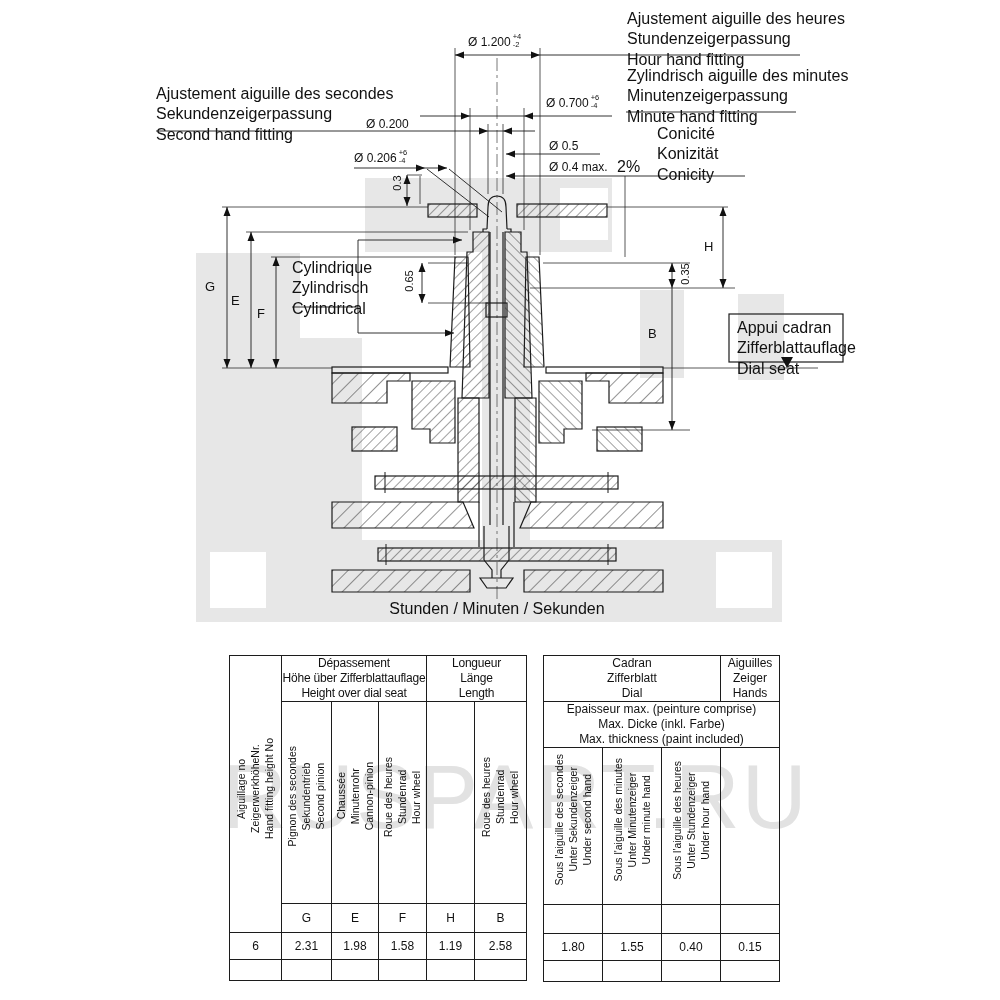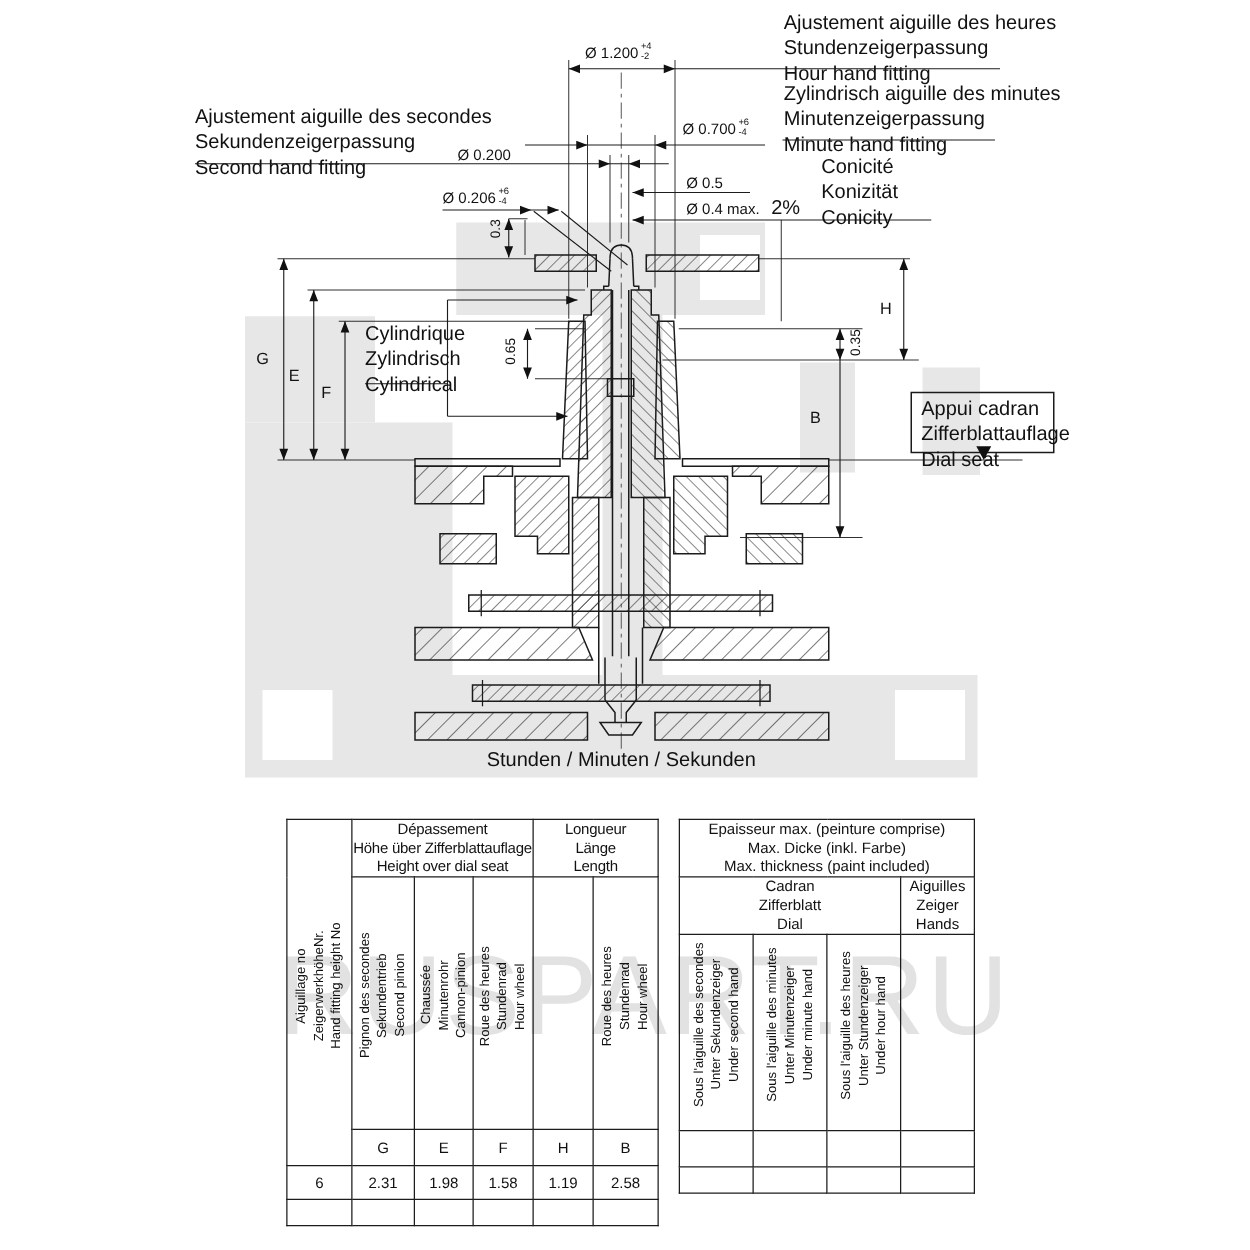--- a/index.html
+++ b/index.html
@@ -305,55 +305,61 @@
 
 <table class="tbl" style="left:543px;top:655px">
   <colgroup>
       <col style="width:59px">
       <col style="width:59px">
       <col style="width:59px">
       <col style="width:59px">
     </colgroup>
   <tbody>
       <tr style="height:44px">
+    <td colspan="3" class="h3r">
+      <div>Cadran</div>
+      <div>Zifferblatt</div>
+      <div>Dial</div>
+    </td>
+    <td class="h3r">
+      <div>Aiguilles</div>
+      <div>Zeiger</div>
+      <div>Hands</div>
+    </td>
+  </tr>
+  <tr style="height:44px">
     <td colspan="4" class="h3r">
       <div>Epaisseur max. (peinture comprise)</div>
       <div>Max. Dicke (inkl. Farbe)</div>
       <div>Max. thickness (paint included)</div>
     </td>
   </tr>
-  <tr style="height:44px">
-    <td colspan="3" class="h3r">
-      <div>Cadran</div>
-      <div>Zifferblatt</div>
-      <div>Dial</div>
-    </td>
-    <td class="h3r">
-      <div>Aiguilles</div>
-      <div>Zeiger</div>
-      <div>Hands</div>
-    </td>
-  </tr>
   <tr style="height:157px">
     <td class="rb">
       <div class="rot"><div>Sous l'aiguille des secondes</div><div>Unter Sekundenzeiger</div><div>Under second hand</div></div>
     </td>
     <td class="rb">
       <div class="rot"><div>Sous l'aiguille des minutes</div><div>Unter Minutenzeiger</div><div>Under minute hand</div></div>
     </td>
     <td class="rb">
       <div class="rot"><div>Sous l'aiguille des heures</div><div>Unter Stundenzeiger</div><div>Under hour hand</div></div>
     </td>
     <td></td>
   </tr>
   <tr style="height:29px">
     <td></td>
         <td></td>
         <td></td>
         <td></td>
+  </tr>
+  <tr class="vals" style="height:27px">
+    <td>1.80</td>
+    <td>1.55</td>
+    <td>0.40</td>
+    <td>0.15</td>
   </tr>
   <tr style="height:21px">
     <td></td>
         <td></td>
         <td></td>
         <td></td>
   </tr>
 </tbody>
   </table>
 

